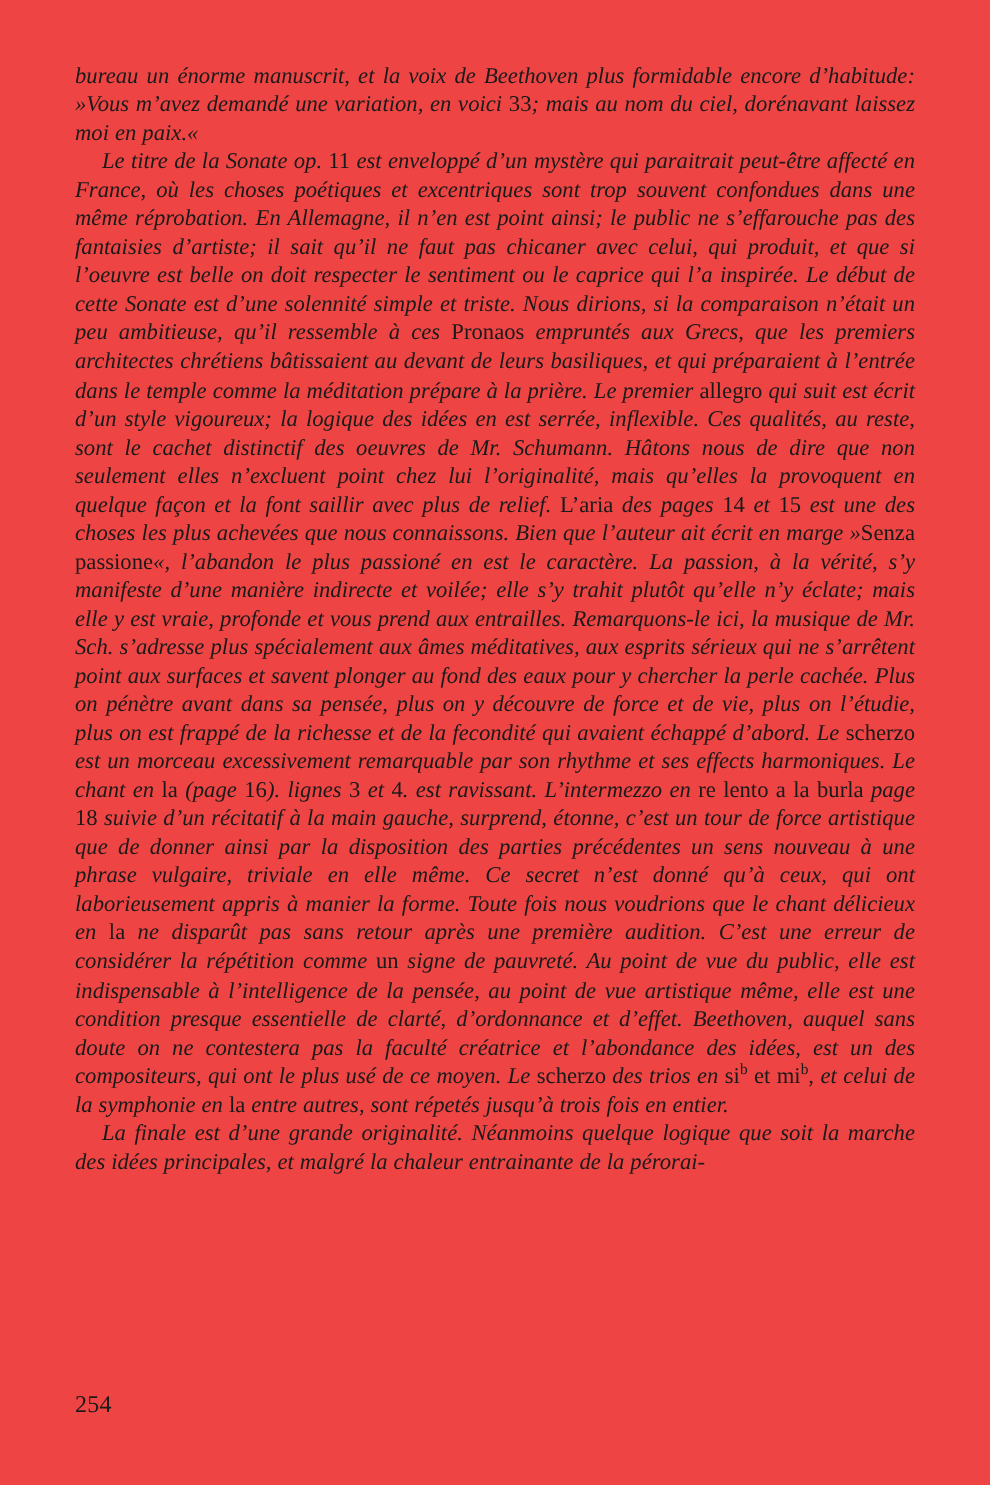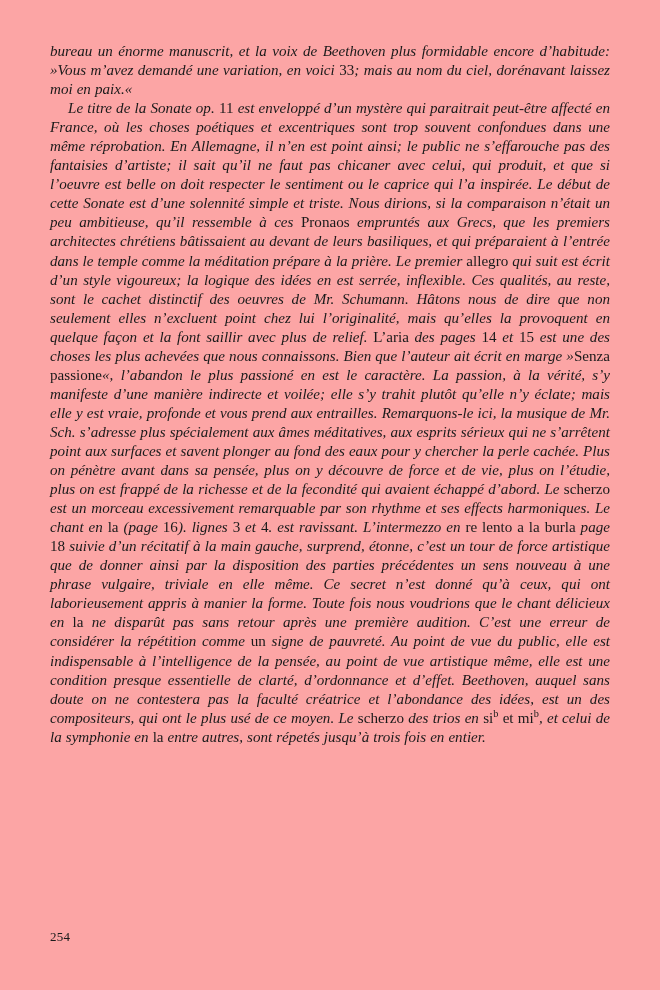--- a/index.html
+++ b/index.html
@@ -13,21 +13,21 @@
     position: relative;
     font-family: "Liberation Serif", "DejaVu Serif", serif;
     color: #1a1a1a;
     overflow: hidden;
   }
   .page {
     position: absolute;
     left: 0; top: 0;
     width: 660px;
     height: 990px;
-    background: #fca5a5;
+    background: #ef4444;
   }
   .textblock {
     position: absolute;
     left: 50px;
     top: 42px;
     width: 560px;
   }
   p.para {
     margin: 0;
     font-style: italic;
@@ -50,31 +50,32 @@
     font-style: normal;
     font-size: 0.68em;
     vertical-align: super;
     line-height: 0;
   }
   .folio {
     position: absolute;
     left: 50px;
     top: 930px;
     font-style: normal;
-    font-size: 13px;
+    font-size: 16px;
     line-height: 14px;
     color: #1a1a1a;
     letter-spacing: 0.2px;
   }
 </style>
 </head>
 <body>
 
 <div class="page">
 
   <div class="textblock">
     <p class="para" id="para-1">bureau un énorme manuscrit, et la voix de Beethoven plus formidable encore d’habitude: »Vous m’avez demandé une variation, en voici <span class="rm">33</span>; mais au nom du ciel, dorénavant laissez moi en paix.«</p>
     <p class="para indent" id="para-2">Le titre de la Sonate op. <span class="rm">11</span> est enveloppé d’un mystère qui paraitrait peut-être affecté en France, où les choses poétiques et excentriques sont trop souvent confondues dans une même réprobation. En Allemagne, il n’en est point ainsi; le public ne s’effarouche pas des fantaisies d’artiste; il sait qu’il ne faut pas chicaner avec celui, qui produit, et que si l’oeuvre est belle on doit respecter le sentiment ou le caprice qui l’a inspirée. Le début de cette Sonate est d’une solennité simple et triste. Nous dirions, si la comparaison n’était un peu ambitieuse, qu’il ressemble à ces <span class="bd">Pronaos</span> empruntés aux Grecs, que les premiers architectes chrétiens bâtissaient au devant de leurs basiliques, et qui préparaient à l’entrée dans le temple comme la méditation prépare à la prière. Le premier <span class="rm">allegro</span> qui suit est écrit d’un style vigoureux; la logique des idées en est serrée, inflexible. Ces qualités, au reste, sont le cachet distinctif des oeuvres de Mr. Schumann. Hâtons nous de dire que non seulement elles n’excluent point chez lui l’originalité, mais qu’elles la provoquent en quelque façon et la font saillir avec plus de relief. <span class="rm">L’aria</span> des pages <span class="rm">14</span> et <span class="rm">15</span> est une des choses les plus achevées que nous connaissons. Bien que l’auteur ait écrit en marge »<span class="bd">Senza passione</span>«, l’abandon le plus passioné en est le caractère. La passion, à la vérité, s’y manifeste d’une manière indirecte et voilée; elle s’y trahit plutôt qu’elle n’y éclate; mais elle y est vraie, profonde et vous prend aux entrailles. Remarquons-le ici, la musique de Mr. Sch. s’adresse plus spécialement aux âmes méditatives, aux esprits sérieux qui ne s’arrêtent point aux surfaces et savent plonger au fond des eaux pour y chercher la perle cachée. Plus on pénètre avant dans sa pensée, plus on y découvre de force et de vie, plus on l’étudie, plus on est frappé de la richesse et de la fecondité qui avaient échappé d’abord. Le <span class="bd">scherzo</span> est un morceau excessivement remarquable par son rhythme et ses effects harmoniques. Le chant en <span class="rm">la</span> (page <span class="rm">16</span>). lignes <span class="rm">3</span> et <span class="rm">4</span>. est ravissant. L’intermezzo en <span class="rm">re lento a la burla</span> page <span class="rm">18</span> suivie d’un récitatif à la main gauche, surprend, étonne, c’est un tour de force artistique que de donner ainsi par la disposition des parties précédentes un sens nouveau à une phrase vulgaire, triviale en elle même. Ce secret n’est donné qu’à ceux, qui ont laborieusement appris à manier la forme. Toute fois nous voudrions que le chant délicieux en <span class="rm">la</span> ne disparût pas sans retour après une première audition. C’est une erreur de considérer la répétition comme <span class="rm">un</span> signe de pauvreté. Au point de vue du public, elle est indispensable à l’intelligence de la pensée, au point de vue artistique même, elle est une condition presque essentielle de clarté, d’ordonnance et d’effet. Beethoven, auquel sans doute on ne contestera pas la faculté créatrice et l’abondance des idées, est un des compositeurs, qui ont le plus usé de ce moyen. Le <span class="rm">scherzo</span> des trios en <span class="rm">si</span><span class="sup">b</span><span class="rm"> et mi</span><span class="sup">b</span>, et celui de la symphonie en <span class="rm">la</span> entre autres, sont répetés jusqu’à trois fois en entier.</p>
+    <p class="para indent" id="para-3">La finale est d’une grande originalité. Néanmoins quelque logique que soit la marche des idées principales, et malgré la chaleur entrainante de la pérorai-</p>
   </div>
 
   <div class="folio">254</div>
 
 </div>
 
 </body></html>

